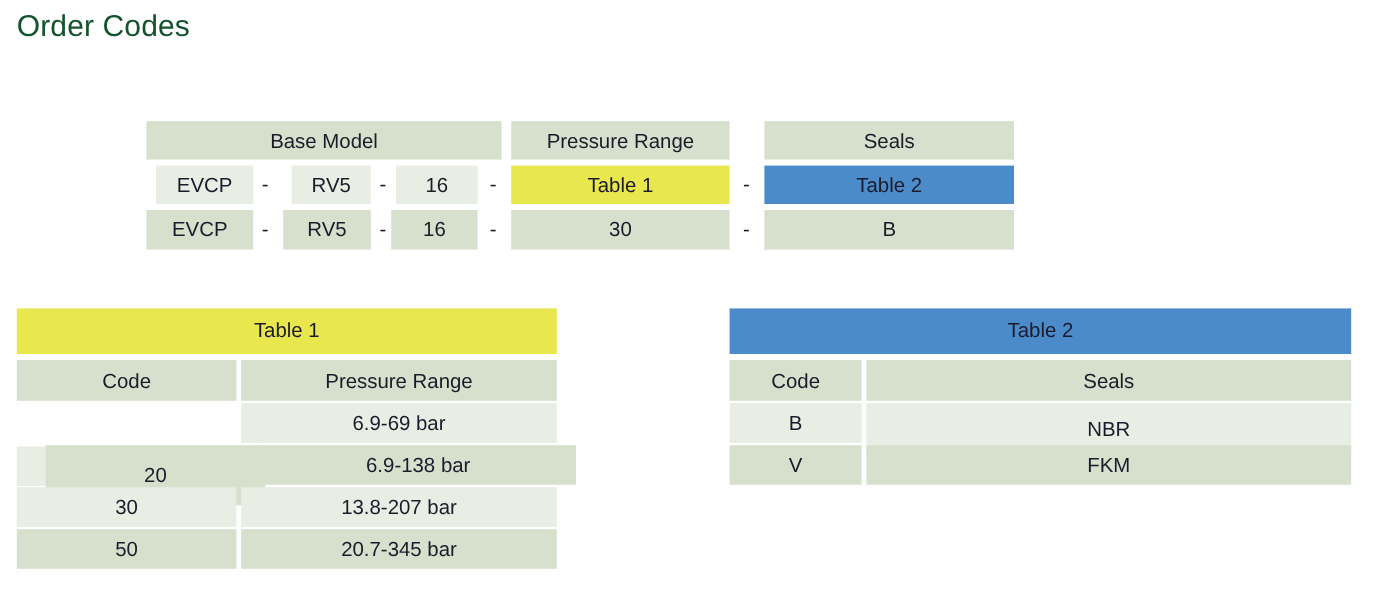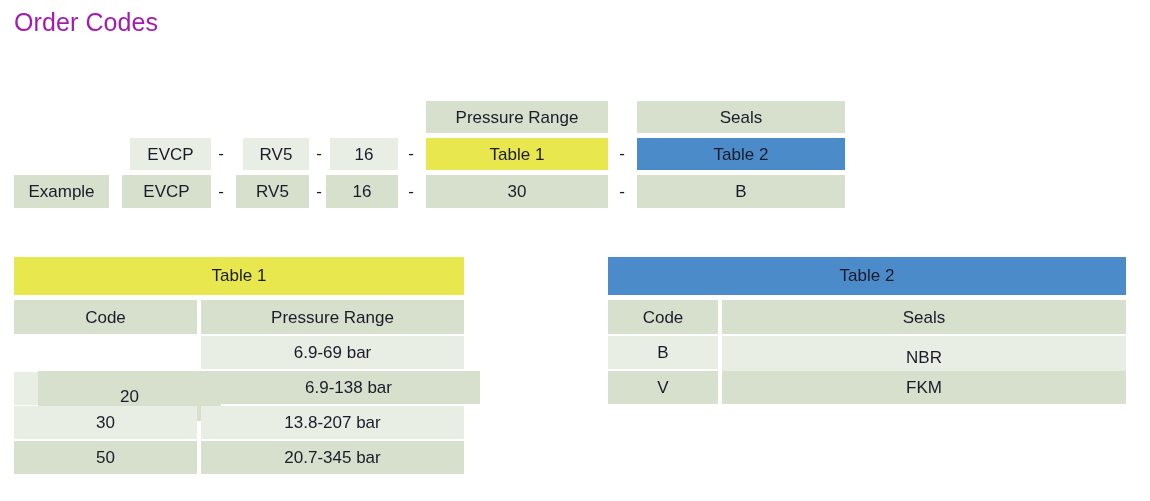--- a/index.html
+++ b/index.html
@@ -17,21 +17,21 @@
   }
 
   
   #page-title {
     position: absolute;
     left: 14px;
     top: 8px;
     font-size: 25px;
     font-weight: 400;
     letter-spacing: 0.1px;
-    color: #a21caf;
+    color: #14532d;
     white-space: nowrap;
   }
 
   
   .cell {
     position: absolute;
     display: flex;
     align-items: center;
     justify-content: center;
     font-size: 17px;
@@ -67,40 +67,40 @@
     box-sizing: border-box;
   }
 </style>
 </head>
 <body>
 
 <div id="page-title">Order Codes</div>
 
 <div id="order-matrix">
 
+  <div class="cell c-head" style="left:122px; top:101px; width:296px; height:32px;">Base Model</div>
 
   <div class="cell c-head" style="left:426px; top:101px; width:182px; height:32px;">Pressure Range</div>
 
   <div class="cell c-head" style="left:637px; top:101px; width:208px; height:32px;">Seals</div>
 
   <div class="cell c-light" style="left:130px; top:138px; width:81px; height:32px;">EVCP</div>
   <div class="dash" style="left:211px; top:138px; width:20px; height:32px;">-</div>
 
   <div class="cell c-light" style="left:243px; top:138px; width:66px; height:32px;">RV5</div>
   <div class="dash" style="left:309px; top:138px; width:20px; height:32px;">-</div>
 
   <div class="cell c-light" style="left:330px; top:138px; width:68px; height:32px;">16</div>
   <div class="dash" style="left:400px; top:138px; width:22px; height:32px;">-</div>
 
   <div class="cell c-yellow" style="left:426px; top:138px; width:182px; height:32px;">Table 1</div>
   <div class="dash" style="left:610px; top:138px; width:24px; height:32px;">-</div>
 
   <div class="cell c-blue" style="left:637px; top:138px; width:208px; height:32px;">Table 2</div>
 
-  <div class="cell c-head" style="left:14px; top:175px; width:95px; height:33px;">Example</div>
 
   <div class="cell c-head" style="left:122px; top:175px; width:89px; height:33px;">EVCP</div>
   <div class="dash" style="left:211px; top:175px; width:20px; height:33px;">-</div>
 
   <div class="cell c-head" style="left:236px; top:175px; width:73px; height:33px;">RV5</div>
   <div class="dash" style="left:309px; top:175px; width:20px; height:33px;">-</div>
 
   <div class="cell c-head" style="left:326px; top:175px; width:72px; height:33px;">16</div>
   <div class="dash" style="left:400px; top:175px; width:22px; height:33px;">-</div>
 

